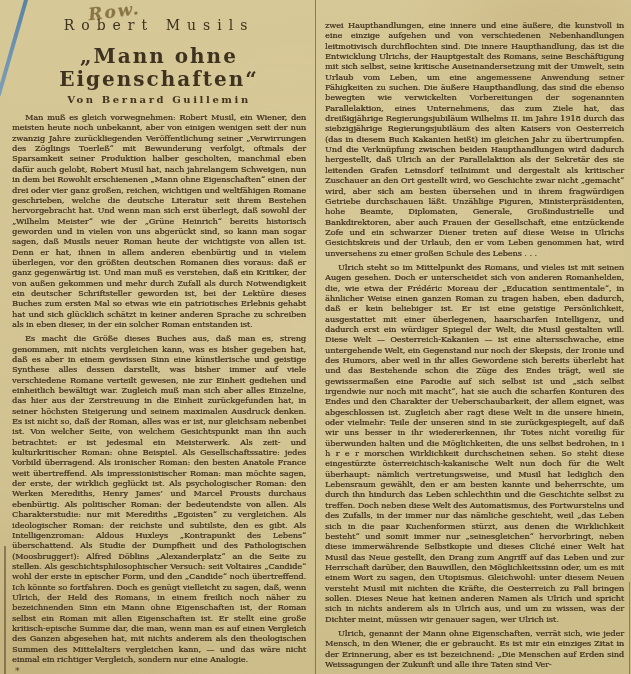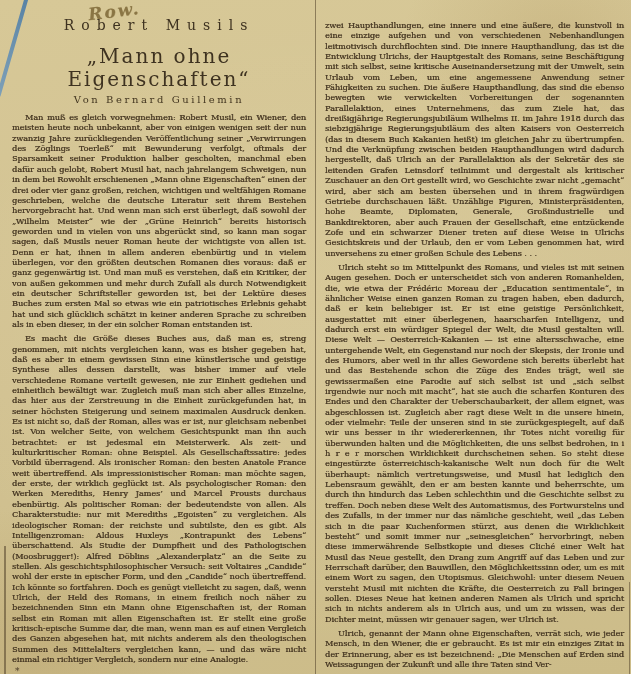--- a/index.html
+++ b/index.html
@@ -16,22 +16,22 @@
   }
 
   .columns{position:absolute;inset:0;display:flex;}
   .col{box-sizing:border-box;overflow:hidden;}
   .col.left{width:315px;padding:5px 9px 0 12px;}
   .divider{width:1px;background:rgba(78,62,38,.55);}
   .col.right{flex:1;padding:20px 7px 0 9px;}
 
   .header{text-align:center;margin:0 0 7px 0;}
   .title1{margin:12px;font-size:14px;font-weight:normal;letter-spacing:7px;color:#3e3220;line-height:1.15;}
-  .title2{margin:2px 0 2px 0;font-size:20px;font-weight:normal;letter-spacing:2px;color:#3e3220;line-height:1.15;}
-  .byline{font-size:10px;font-weight:normal;letter-spacing:2.6px;color:#42351f;margin-top:3px;}
+  .title2{margin:2px 0 2px 0;font-size:20px;font-weight:bold;letter-spacing:2px;color:#3e3220;line-height:1.15;}
+  .byline{font-size:10px;font-weight:bold;letter-spacing:2.6px;color:#42351f;margin-top:3px;}
 
   p.body{
     margin:0 0 4px 0;
     font-size:8.1px;line-height:10.35px;
     text-align:justify;text-justify:inter-word;
     text-indent:13px;
     letter-spacing:-0.05px;
     hyphens:auto;-webkit-hyphens:auto;overflow-wrap:break-word;
     text-shadow:0.35px 0 0 rgba(62,47,27,.85);
   }

